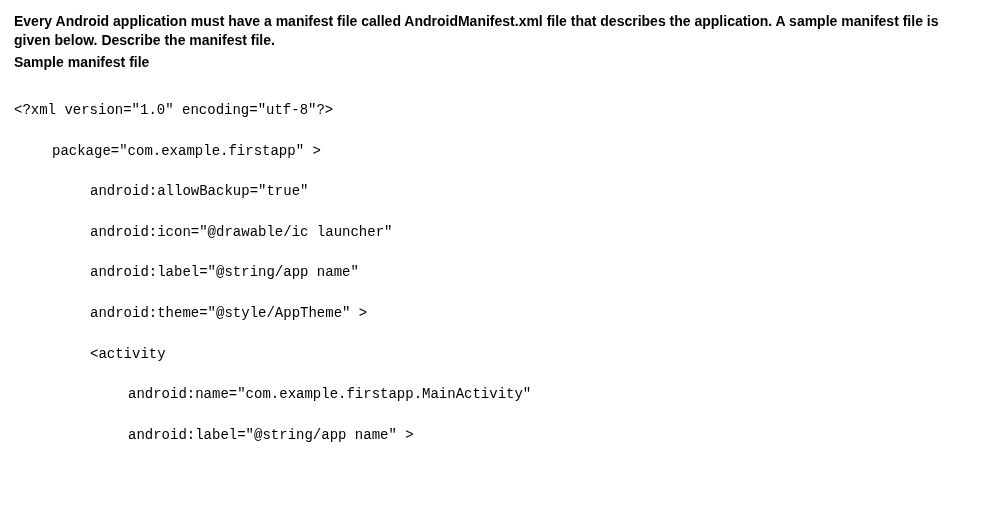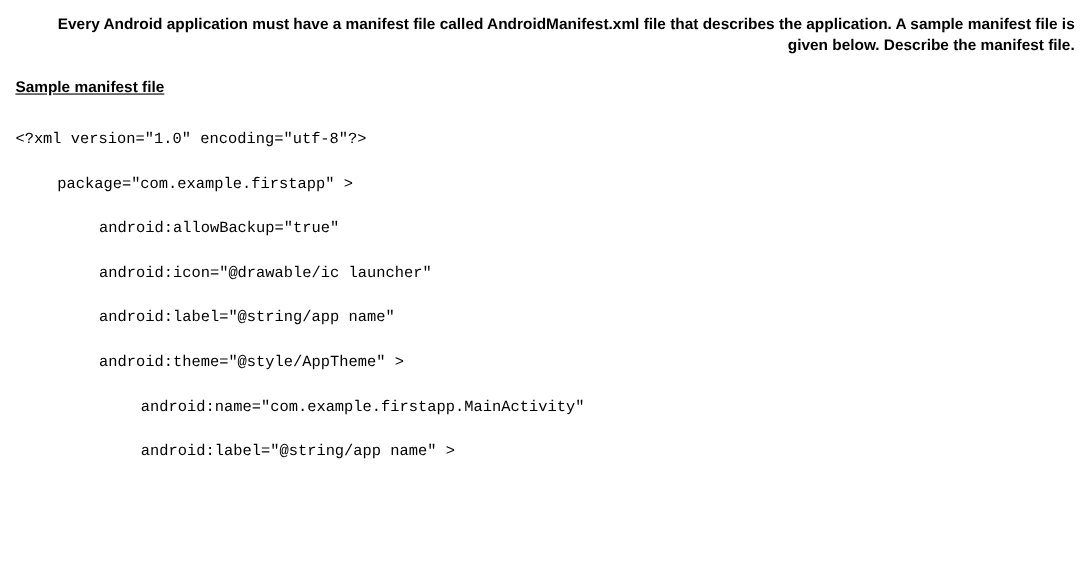--- a/index.html
+++ b/index.html
@@ -8,26 +8,24 @@
       margin: 0;
       padding: 12px 14px;
       width: 991px;
       box-sizing: border-box;
       color: #000;
       background: #fff;
     }
     .intro {
       font-weight: bold;
       line-height: 1.35;
-      margin-bottom: 21px;
-      text-align: right;
+      margin-bottom: 4px;
     }
     .subhead {
       font-weight: bold;
-      text-decoration: underline;
       margin-bottom: 10px;
     }
     .code {
       font-family: "Courier New", Courier, monospace;
       font-size: 14px;
       white-space: pre;
       line-height: 1.45;
     }
     .code .ln {
       display: block;
@@ -42,20 +40,21 @@
 <div class="intro">Every Android application must have a manifest file called AndroidManifest.xml file that describes the application. A sample manifest file is given below. Describe the manifest file.</div>
 <div class="subhead">Sample manifest file</div>
 
 <div class="code">
 <span class="ln">&lt;?xml version="1.0" encoding="utf-8"?&gt;</span>
 <span class="ln i1">package="com.example.firstapp" &gt;</span>
 <span class="ln i2">android:allowBackup="true"</span>
 <span class="ln i2">android:icon="@drawable/ic launcher"</span>
 <span class="ln i2">android:label="@string/app name"</span>
 <span class="ln i2">android:theme="@style/AppTheme" &gt;</span>
+<span class="ln i2">&lt;activity</span>
 <span class="ln i3">android:name="com.example.firstapp.MainActivity"</span>
 <span class="ln i3">android:label="@string/app name" &gt;</span>
 
 
 
 
 
 
 
 </div>

